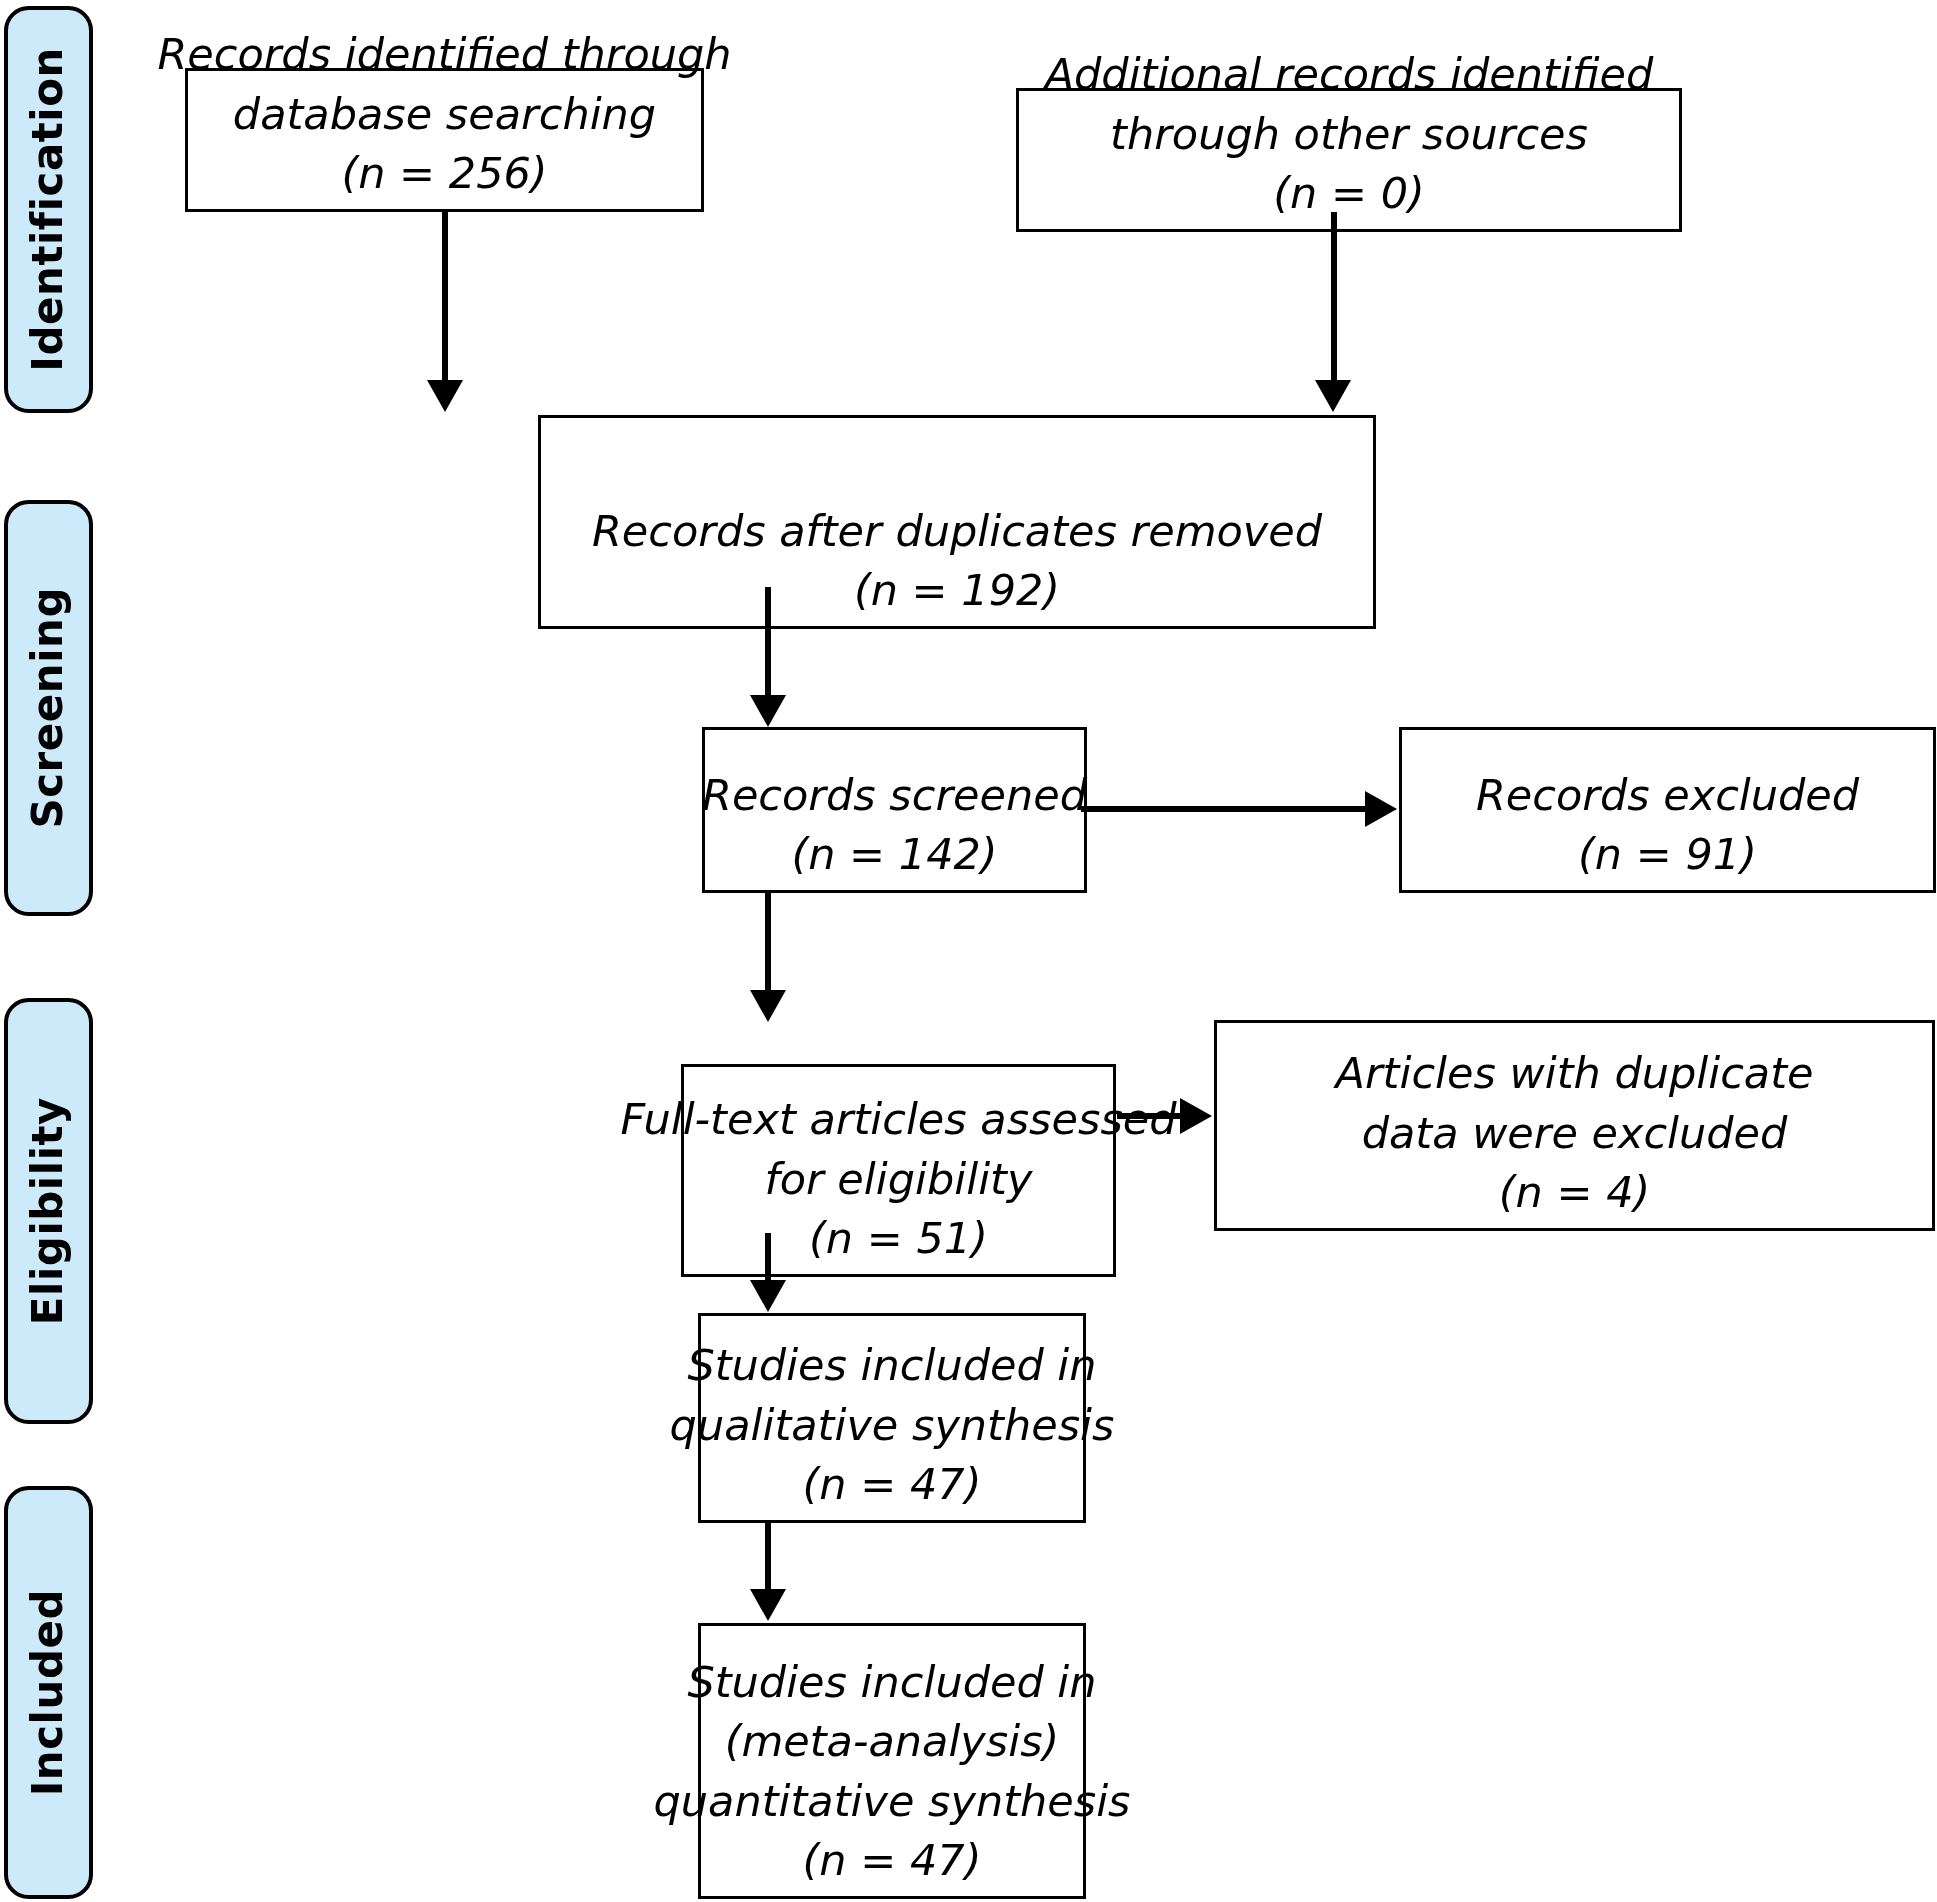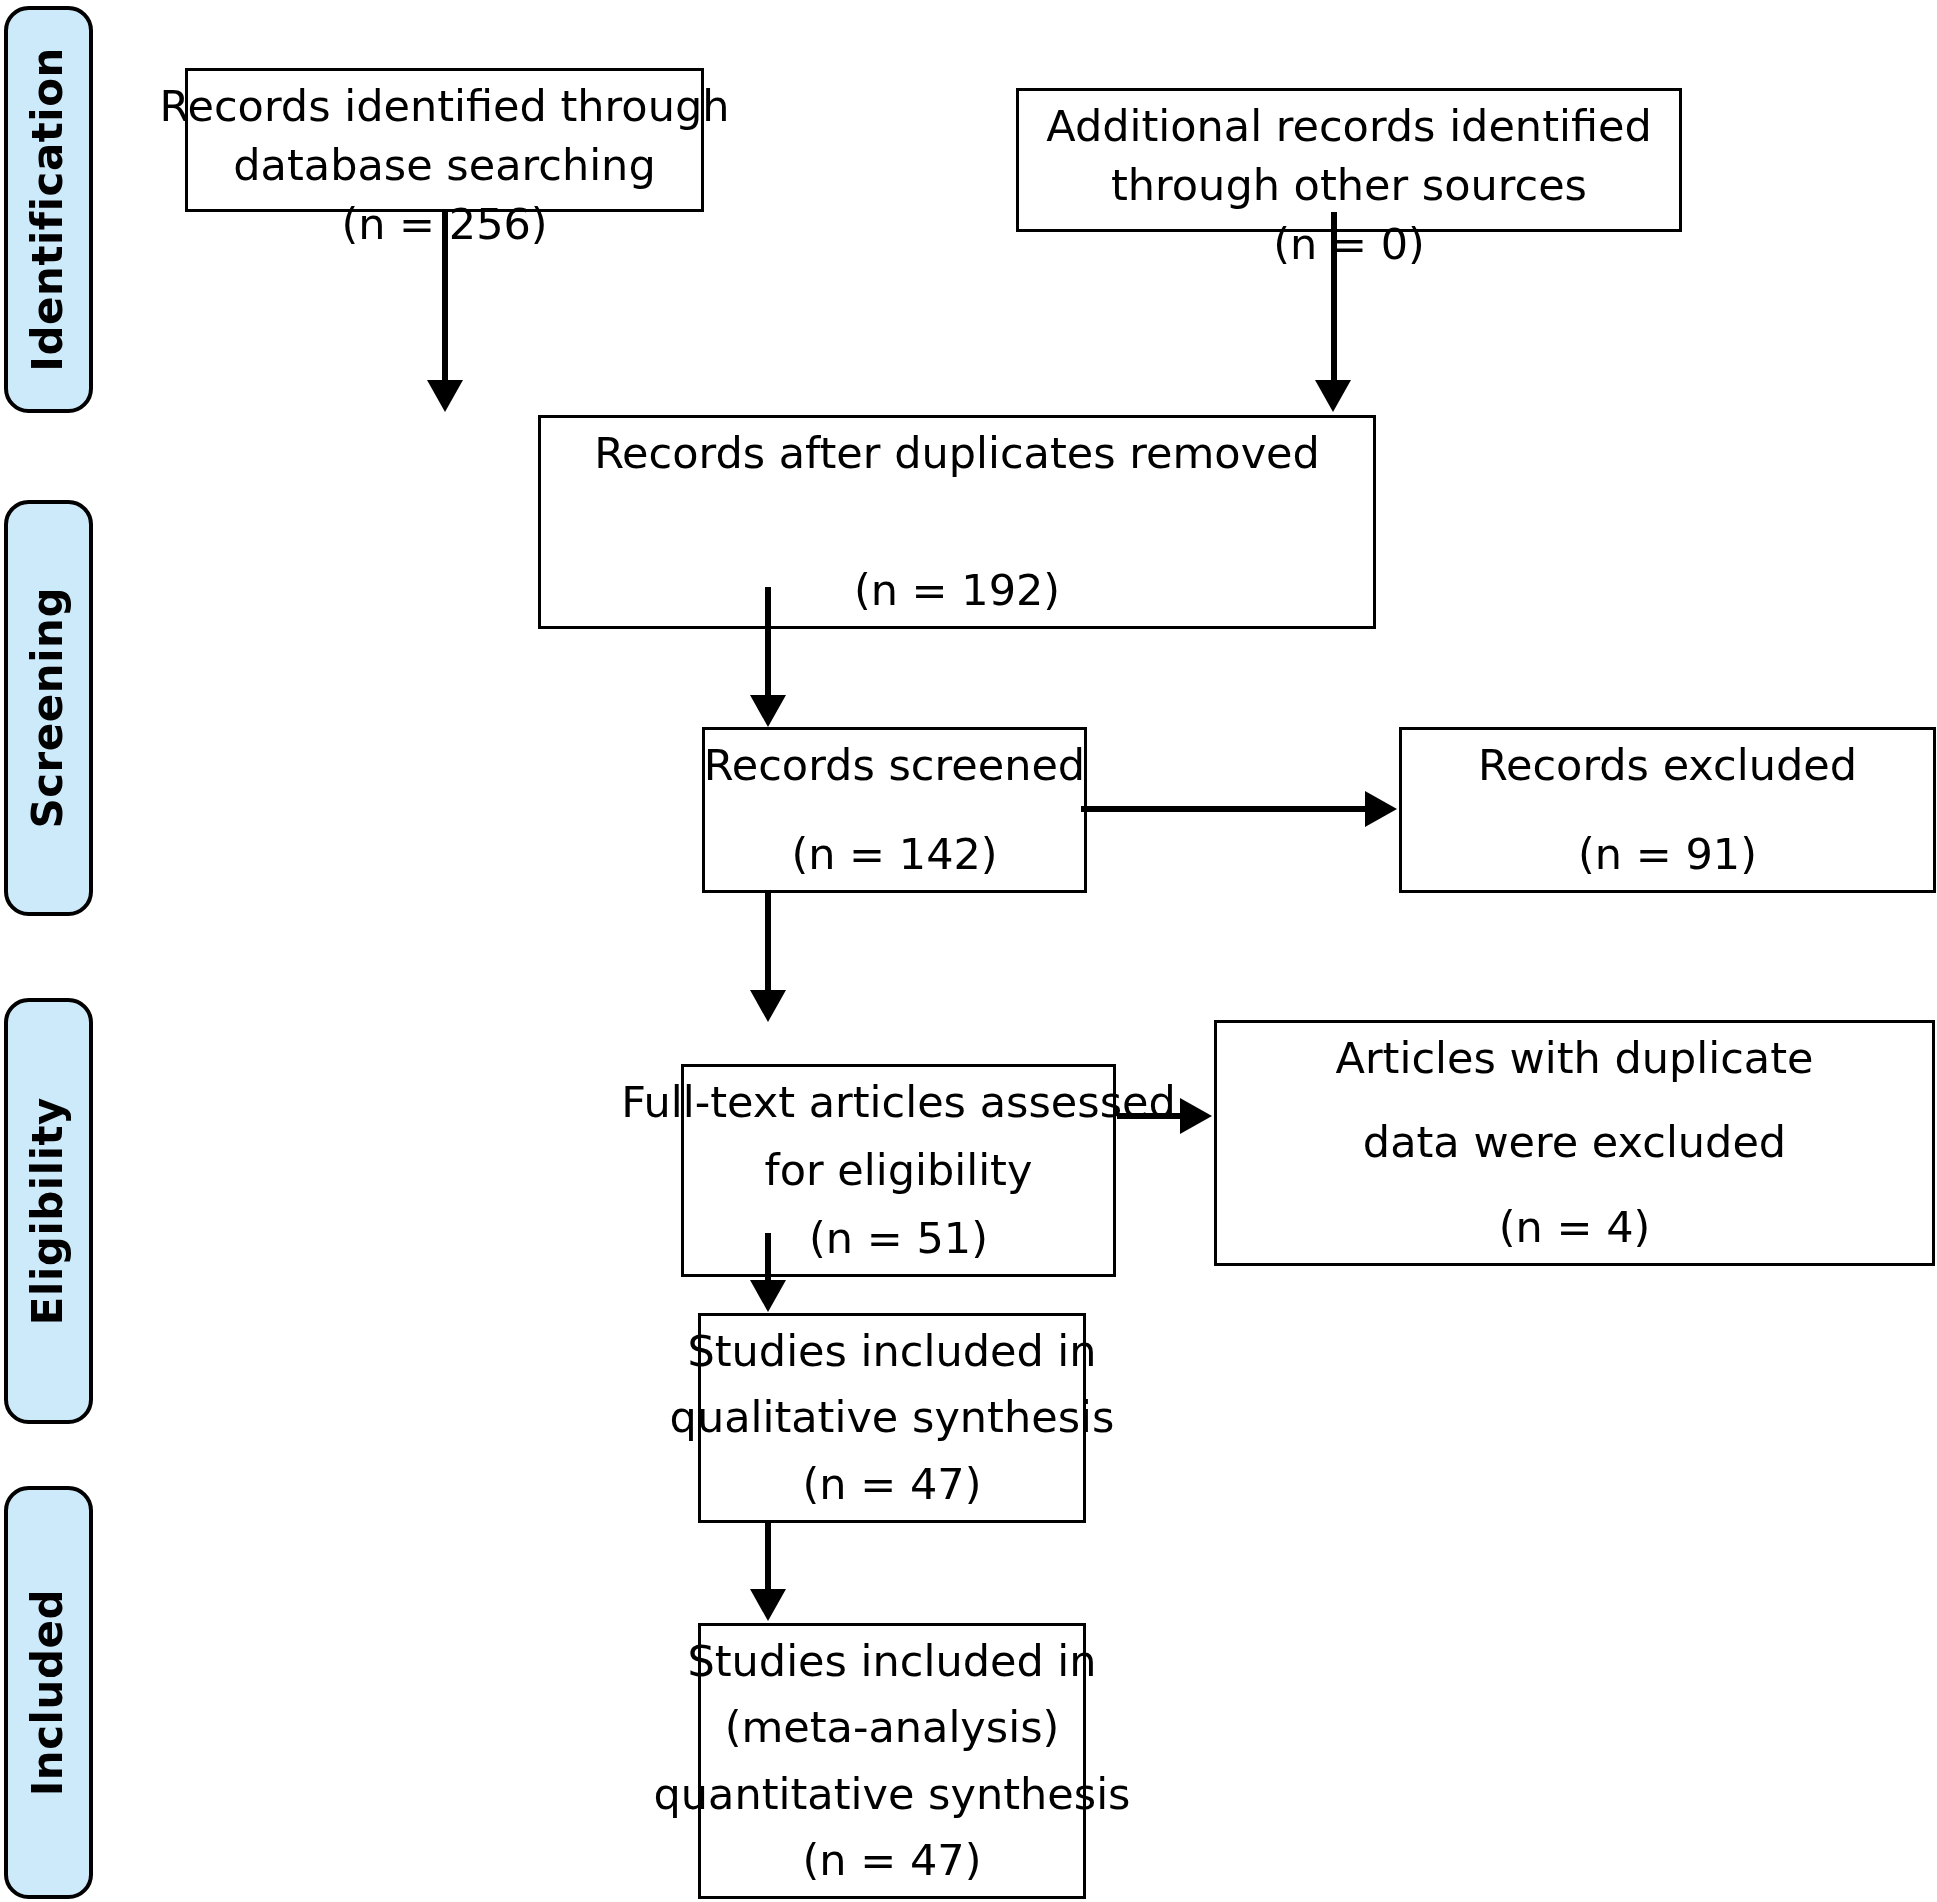--- a/index.html
+++ b/index.html
@@ -40,23 +40,24 @@
   }
   
   .node {
     position: absolute;
     box-sizing: border-box;
     background: #ffffff;
     border: 3.8px solid #000000;
     display: flex;
     flex-direction: column;
     align-items: center;
-    justify-content: space-between;
+    justify-content: flex-end;
     text-align: center;
     padding: 5.7px 13.2px;
+    font-style: italic;
   }
   .node .line {
     font-size: 43px;
     line-height: 1.38;
     color: #000000;
     white-space: nowrap;
   }
   
   .vline {
     position: absolute;
@@ -147,21 +148,21 @@
 
   <div class="vline" style="left:765px; top:892px; height:99px;"></div>
   <div class="arrow-down" style="left:750px; top:990px;"></div>
 
   <div class="node" style="left:681px; top:1064px; width:435px; height:213px;">
     <span class="line">Full-text articles assessed</span>
     <span class="line">for eligibility</span>
     <span class="line">(n = 51)</span>
   </div>
 
-  <div class="node" style="left:1214px; top:1020px; width:721px; height:246px;">
+  <div class="node" style="left:1214px; top:1020px; width:721px; height:211px;">
     <span class="line">Articles with duplicate</span>
     <span class="line">data were excluded</span>
     <span class="line">(n = 4)</span>
   </div>
 
   <div class="hline" style="left:1117px; top:1113px; width:65px;"></div>
   <div class="arrow-right" style="left:1180px; top:1098px;"></div>
 
   <div class="vline" style="left:765px; top:1233px; height:49px;"></div>
   <div class="arrow-down" style="left:750px; top:1280px;"></div>

